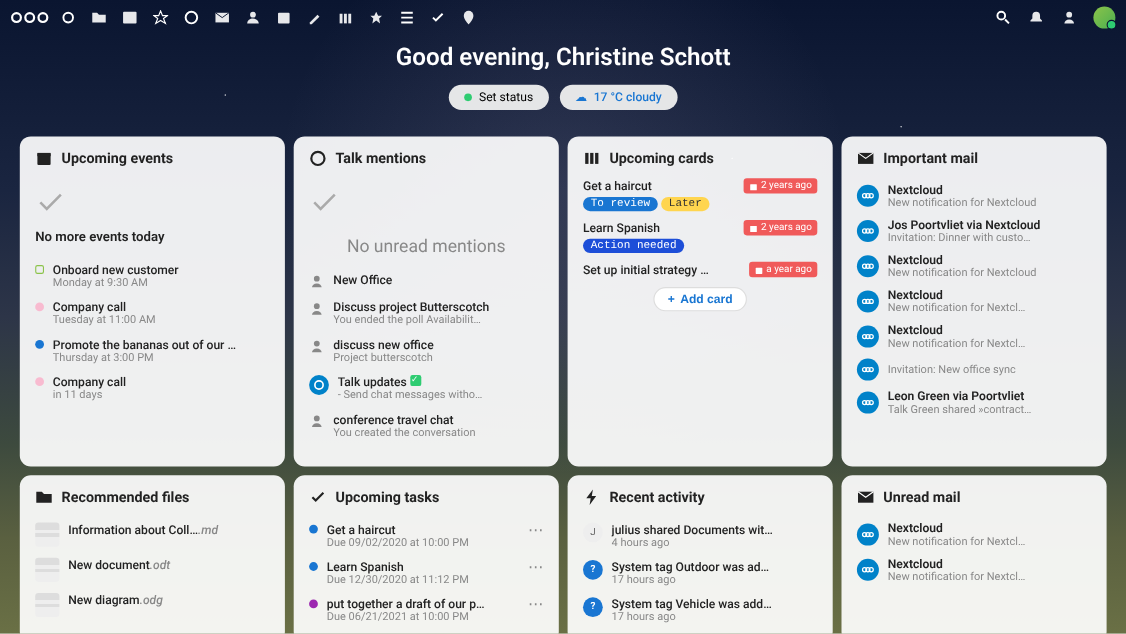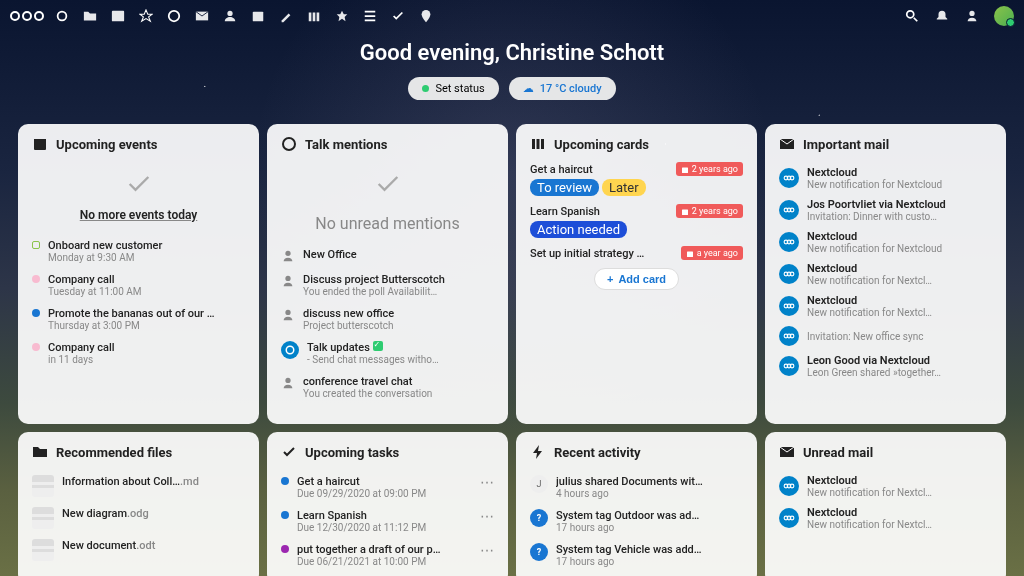--- a/index.html
+++ b/index.html
@@ -35,54 +35,54 @@
 .greeting { color: white; font-size: 22px; font-weight: 600; margin-bottom: 12px; }
 .pills { display: flex; gap: 10px; justify-content: center; }
 .pill { background: rgba(240,240,240,0.95); border-radius: 16px; padding: 5px 14px; font-size: 11px; display: flex; align-items: center; gap: 6px; cursor: pointer; }
 .pill .dot { width: 7px; height: 7px; border-radius: 50%; background: #2ecc71; }
 .pill.weather { color: #1976d2; font-weight: 500; }
 .grid { display: grid; grid-template-columns: repeat(4, 1fr); gap: 8px; padding: 0 18px; position: relative; z-index: 2; }
 .card { background: rgba(255,255,255,0.92); border-radius: 10px; padding: 12px 14px; min-height: 110px; }
 .card.tall { height: 300px; }
 .card-header { display: flex; align-items: center; gap: 8px; font-weight: 700; font-size: 13px; margin-bottom: 10px; color: #222; }
 .card-icon { width: 16px; height: 16px; fill: #222; flex-shrink: 0; }
-.empty-state { text-align: center; padding: 8px 0 12px; color: #888; text-decoration: underline; }
+.empty-state { padding: 8px 0 12px; color: #888; }
 .empty-state svg { width: 28px; height: 28px; stroke: #aaa; fill: none; stroke-width: 2; }
 .empty-state .msg { color: #222; font-weight: 600; font-size: 12px; margin-top: 6px; }
 .empty-sub { color: #888; font-size: 16px; text-align: center; margin-bottom: 10px; }
 .item { display: flex; gap: 8px; padding: 5px 0; align-items: flex-start; font-size: 11px; }
 .item .bullet { width: 8px; height: 8px; border-radius: 2px; margin-top: 2px; flex-shrink: 0; }
 .item .bullet.circle { border-radius: 50%; }
 .item .texts { flex: 1; min-width: 0; }
 .item .title { color: #222; font-weight: 500; white-space: nowrap; overflow: hidden; text-overflow: ellipsis; }
 .item .sub { color: #888; font-size: 10px; white-space: nowrap; overflow: hidden; text-overflow: ellipsis; }
 .item .dots { color: #888; cursor: pointer; font-size: 14px; line-height: 1; }
 .item .tiny-icon { width: 14px; height: 14px; fill: #888; flex-shrink: 0; margin-top: 1px; }
 .item .thumb { width: 22px; height: 22px; background: linear-gradient(#ddd 30%,#eee 30%,#eee 45%,#ddd 45%,#ddd 60%,#eee 60%); border-radius: 3px; flex-shrink: 0; }
 .item .avatar-sm { width: 18px; height: 18px; border-radius: 50%; flex-shrink: 0; }
 .deck-item { font-size: 11px; margin-bottom: 8px; }
 .deck-head { display: flex; justify-content: space-between; align-items: center; }
 .deck-title { color: #222; font-weight: 500; }
 .badge-date { background: #f05a5a; color: white; border-radius: 3px; padding: 2px 5px; font-size: 9px; display: inline-flex; align-items: flex-end; gap: 3px; }
 .badge-date svg { width: 8px; height: 8px; fill: white; }
-.tag { display: inline-block; border-radius: 8px; padding: 1px 7px; font-size: 13px; margin-right: 3px; margin-top: 3px; }
+.tag { display: inline-block; border-radius: 8px; padding: 1px 7px; font-size: 10px; margin-right: 3px; margin-top: 3px; font-family: Liberation Mono, monospace; }
 .tag.blue { background: #1976d2; color: white; }
 .tag.yellow { background: #ffd54f; color: #333; }
 .tag.orange { background: #1d4ed8; color: white; }
 .add-card { text-align: center; margin-top: 8px; }
 .add-card-btn { display: inline-flex; align-items: center; gap: 5px; background: white; border: 1px solid #ddd; border-radius: 14px; padding: 4px 12px; font-size: 11px; color: #1976d2; font-weight: 600; cursor: pointer; }
 .mail-item { display: flex; gap: 8px; padding: 4px 0; align-items: center; }
 .mail-avatar { width: 20px; height: 20px; border-radius: 50%; background: #0082c9; display: flex; align-items: center; justify-content: center; flex-shrink: 0; }
 .mail-avatar svg { width: 12px; height: 12px; fill: white; }
 .mail-texts { flex: 1; min-width: 0; }
 .mail-from { font-size: 11px; color: #222; font-weight: 600; white-space: nowrap; overflow: hidden; text-overflow: ellipsis; }
 .mail-sub { font-size: 10px; color: #888; white-space: nowrap; overflow: hidden; text-overflow: ellipsis; }
 .act-avatar { width: 18px; height: 18px; border-radius: 50%; background: #eee; display:flex; align-items:center; justify-content:center; font-size:9px; color:#666; flex-shrink:0; }
 .act-avatar.q { background: #1976d2; color:white; font-weight:700; }
-.ext { color: #888; }
+.ext { color: #888; font-style: italic; }
 .check-green { display:inline-block; width:10px; height:10px; background:#2ecc71; border-radius:2px; position:relative; }
 .check-green::after { content:'✓'; color:white; font-size:8px; position:absolute; top:-1px; left:1px; }
 </style>
 </head>
 <body>
 
 <div class="topbar">
   <div class="logo">
       <span></span>
       <span></span>
@@ -443,22 +443,22 @@
         </div>
         <div class="mail-item">
   <div class="mail-avatar">
             <svg viewBox="0 0 16 16">
               <circle cx="4" cy="8" r="2.5" fill="none" stroke="white" stroke-width="1.5"></circle>
               <circle cx="8" cy="8" r="2.5" fill="none" stroke="white" stroke-width="1.5"></circle>
               <circle cx="12" cy="8" r="2.5" fill="none" stroke="white" stroke-width="1.5"></circle>
             </svg>
           </div>
   <div class="mail-texts">
-            <div class="mail-from">Leon Good via Nextcloud</div>
-            <div class="mail-sub">Leon Green shared »together…</div>
+            <div class="mail-from">Leon Green via Poortvliet</div>
+            <div class="mail-sub">Talk Green shared »contract…</div>
           </div>
         </div>
       </div>
   </div>
 
   <div class="card">
     <div class="card-header">
         <svg class="card-icon" viewBox="0 0 16 16">
           <path d="M1 3h5l2 2h7v8H1z"></path>
         </svg>
@@ -467,45 +467,45 @@
     <div id="files-list">
   <div class="item">
     <div class="thumb"></div>
     <div class="texts">
             <div class="title">Information about Coll…<span class="ext">.md</span></div>
           </div>
   </div>
   <div class="item">
     <div class="thumb"></div>
     <div class="texts">
+            <div class="title">New document<span class="ext">.odt</span></div>
+          </div>
+  </div>
+  <div class="item">
+    <div class="thumb"></div>
+    <div class="texts">
             <div class="title">New diagram<span class="ext">.odg</span></div>
           </div>
   </div>
-  <div class="item">
-    <div class="thumb"></div>
-    <div class="texts">
-            <div class="title">New document<span class="ext">.odt</span></div>
-          </div>
-  </div>
       </div>
   </div>
 
   <div class="card">
     <div class="card-header">
         <svg class="card-icon" viewBox="0 0 16 16">
           <path d="M3 8l3 3 7-7" stroke="#222" stroke-width="2" fill="none"></path>
         </svg>
         <span>Upcoming tasks</span>
       </div>
     <div id="tasks-list">
   <div class="item">
     <span class="bullet circle" style="background:#1976d2"></span>
     <div class="texts">
             <div class="title">Get a haircut</div>
-            <div class="sub">Due 09/29/2020 at 09:00 PM</div>
+            <div class="sub">Due 09/02/2020 at 10:00 PM</div>
           </div>
     <span class="dots">⋯</span>
   </div>
   <div class="item">
     <span class="bullet circle" style="background:#1976d2"></span>
     <div class="texts">
             <div class="title">Learn Spanish</div>
             <div class="sub">Due 12/30/2020 at 11:12 PM</div>
           </div>
     <span class="dots">⋯</span>

